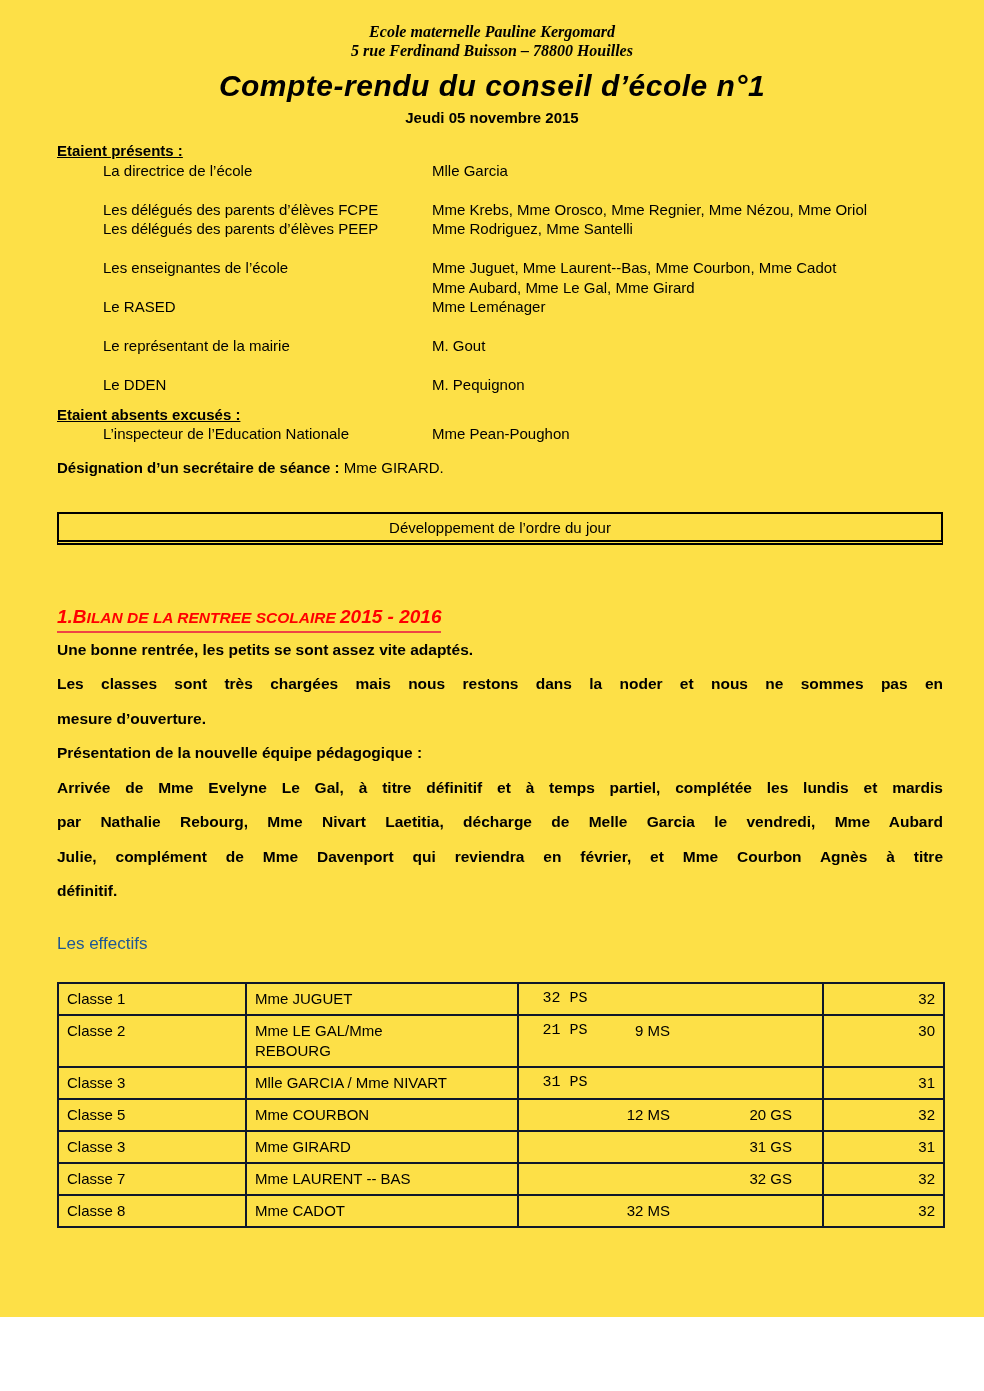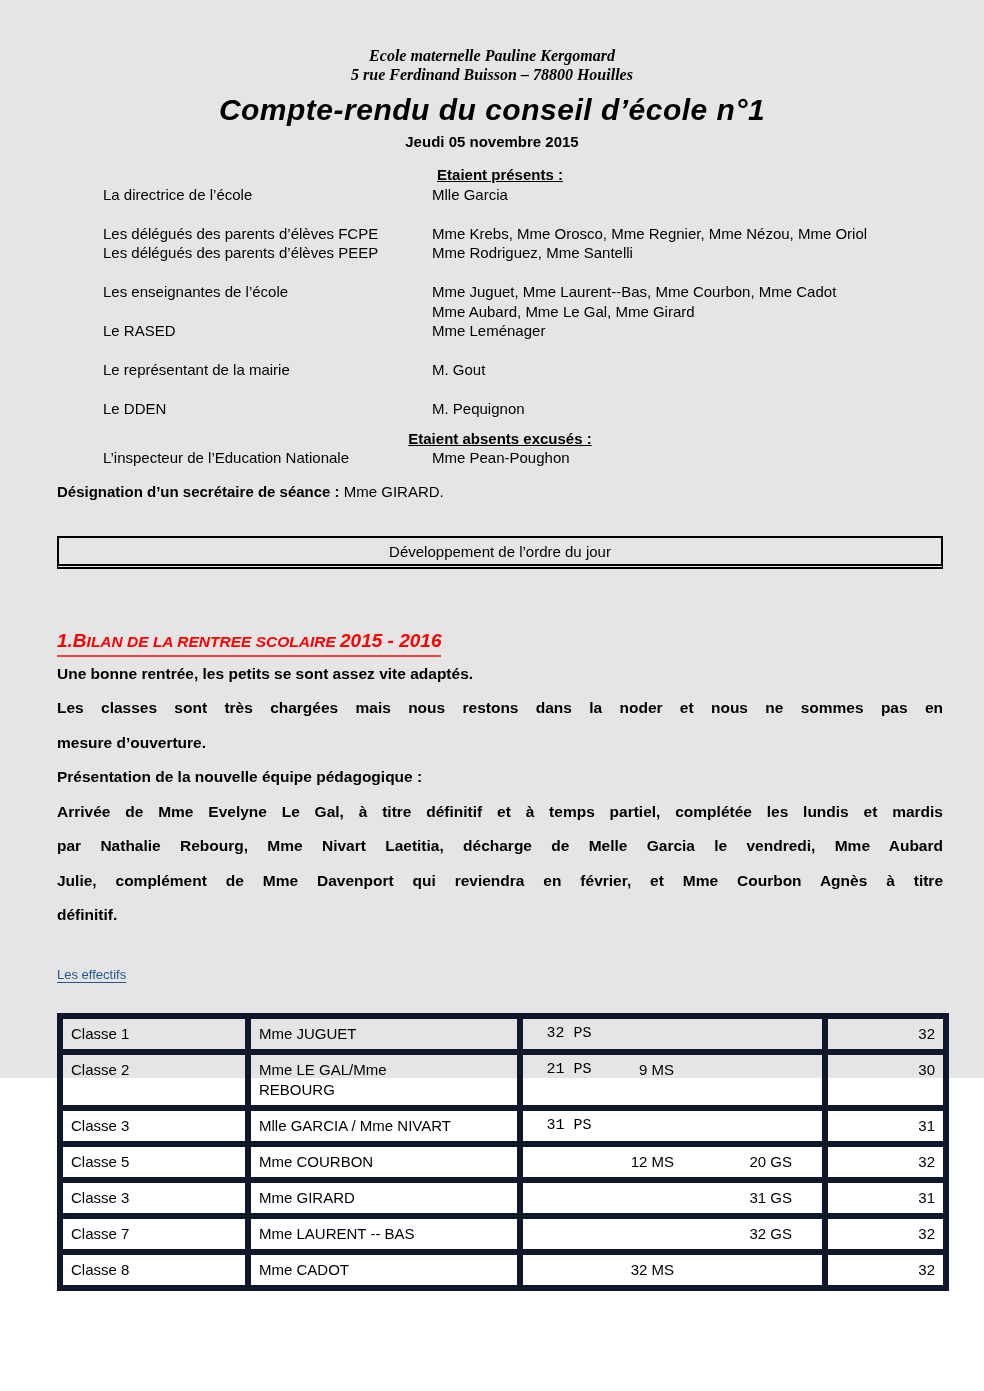--- a/index.html
+++ b/index.html
@@ -4,21 +4,21 @@
 <style>
   * { margin: 0; padding: 0; box-sizing: border-box; }
   html, body { background: #ffffff; }
   body {
     width: 984px; height: 1391px;
     font-family: "Liberation Sans", "DejaVu Sans", sans-serif;
     color: #000000;
     overflow: hidden;
     position: relative;
   }
-  .page { width: 984px; height: 1078px; background: #e5e5e5; padding-top: 46px; }
+  .page { width: 984px; height: 1317px; background: #fde047; padding-top: 22px; }
 
   
   .doc-header { text-align: center; }
   .school-line {
     font-family: "Liberation Serif", "DejaVu Serif", serif;
     font-style: italic; font-size: 16px; line-height: 19px; font-weight: 600;
   }
   .doc-title {
     margin-top: 8px;
     font-size: 30px; line-height: 36px;
@@ -27,21 +27,20 @@
   }
   .doc-date { margin-top: 4px; font-size: 15px; line-height: 19px; font-weight: bold; }
 
   
   .content { margin: 14px 41px 0 57px; }
 
   
   .att-heading {
     font-size: 15px; font-weight: bold; line-height: 19.5px;
     text-decoration: underline;
-    text-align: center;
   }
   .att-row { display: grid; grid-template-columns: 375px 1fr; font-size: 15px; line-height: 19.5px; }
   .att-label { padding-left: 46px; }
   .att-spacer { height: 19.5px; }
   .absent-block { margin-top: 10px; }
 
   .secretary { margin-top: 14px; font-size: 15px; line-height: 20px; }
   .secretary .b { font-weight: bold; }
 
   
@@ -70,37 +69,36 @@
   .seg-big { font-size: 19px; }
   .seg-small { font-size: 15.5px; }
 
   
   .paras { font-size: 15.5px; font-weight: bold; }
   .para-line { line-height: 34.5px; }
   .just { text-align: justify; text-align-last: justify; }
 
   
   .effectifs {
-    margin-top: 32px;
+    margin-top: 25px;
     color: #1f5795;
-    font-size: 13px; line-height: 20px;
-    text-decoration: underline;
+    font-size: 17px; line-height: 20px;
     text-underline-offset: 3px;
   }
 
   
   table.eff-table {
     margin-top: 28px;
     border-collapse: collapse;
     width: 886px;
     table-layout: fixed;
     font-size: 15px;
   }
   .eff-table td {
-    border: 6px solid #0f172a;
+    border: 2px solid #0f172a;
     vertical-align: top;
     line-height: 20px;
     padding: 5px 8px;
   }
   .eff-table td.c-classe { padding-left: 8px; }
   .eff-table td.c-teacher { white-space: pre-line; }
   .eff-table td.c-counts { padding: 5px 30px 5px 16px; }
   .counts-flex { display: flex; }
   .counts-flex .ps { width: 60px; text-align: center; font-family: Liberation Mono, monospace; }
   .counts-flex .ms { width: 75px; text-align: right; }

